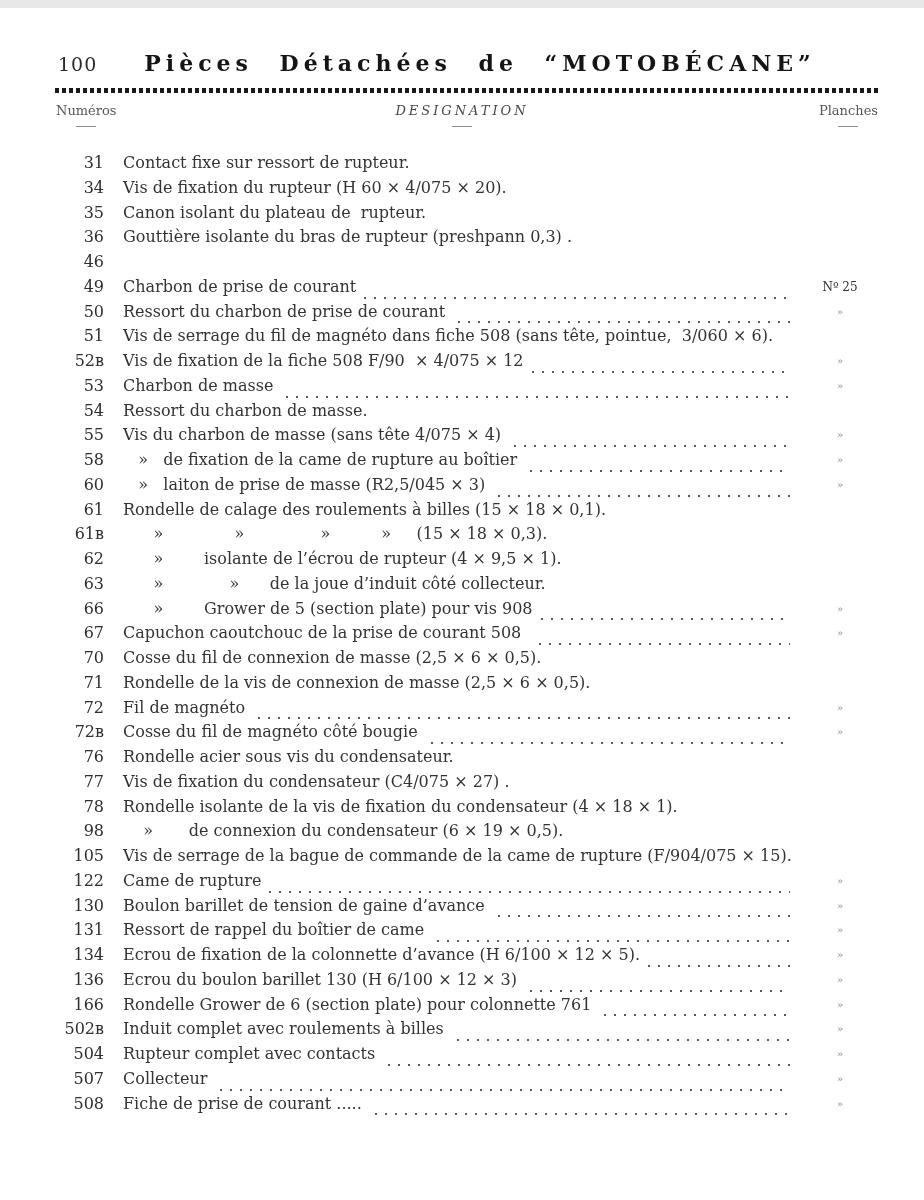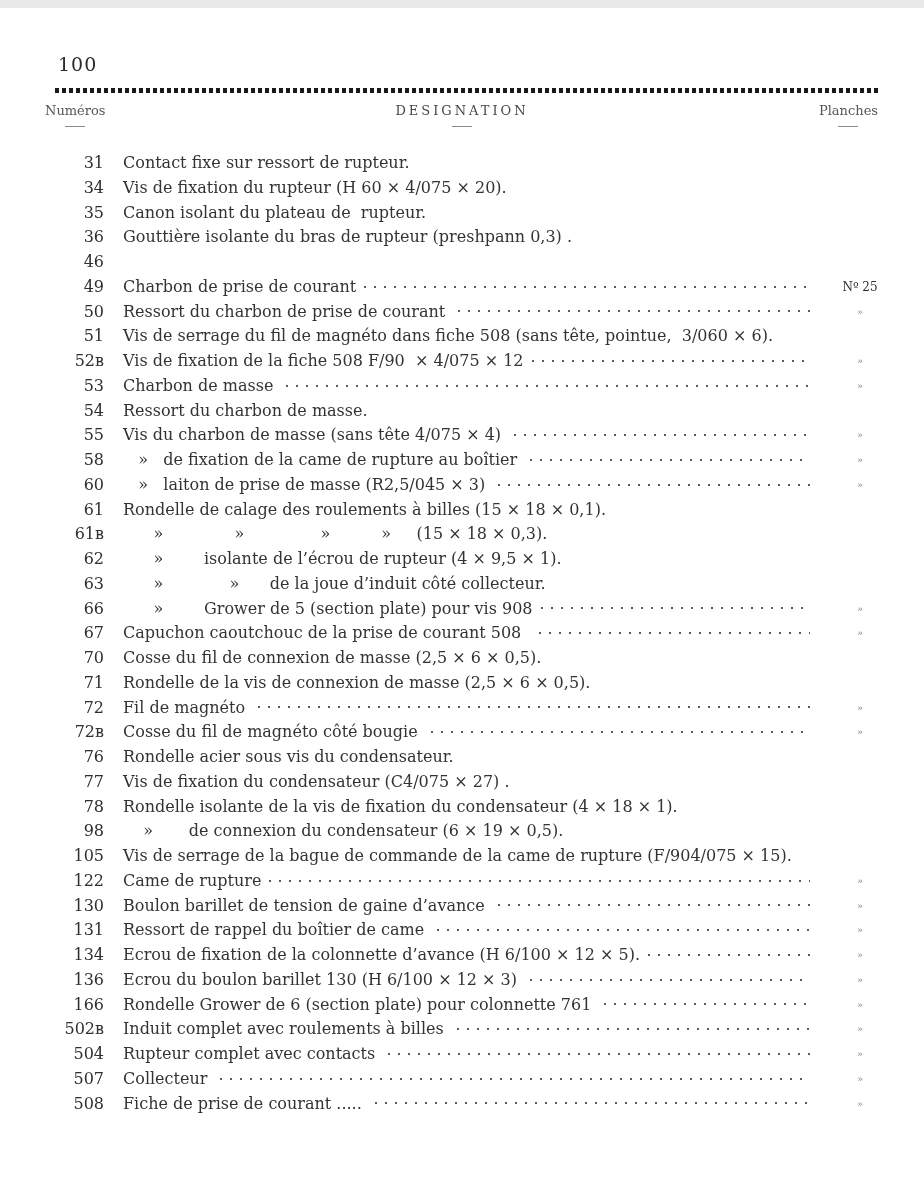--- a/index.html
+++ b/index.html
@@ -27,30 +27,30 @@
     color: #151515;
     white-space: nowrap;
   }
   .dotted-rule {
     margin: 8px 44px 0 55px;
     height: 5px;
     background-image: repeating-linear-gradient(90deg, #1a1a1a 0 4px, transparent 4px 7px);
   }
   .col-headers { position: relative; height: 40px; margin-top: 10px; font-size: 13px; color: #555; }
   .col-h { position: absolute; top: 0; text-align: center; }
-  .col-h.numeros { left: 45px; }
-  .col-h.designation { left: 0; right: 0; letter-spacing: 3px; color: #474747; }
+  .col-h.numeros { left: 56px; }
+  .col-h.designation { left: 0; right: 0; letter-spacing: 3px; color: #474747; font-style: italic; }
   .col-h.planches { right: 46px; }
   .dash { display: block; width: 20px; height: 1px; background: #8a8a8a; margin: 8px auto 0; }
   
   .rows { margin-top: 8px; }
   .row {
-    display: flex; align-items: center;
+    display: flex; align-items: flex-end;
     height: 24.75px; line-height: 24.75px;
-    padding: 0 24px 0 55px;
+    padding: 0 44px 0 55px;
     font-size: 16px;
   }
   .num { flex: none; width: 49px; text-align: right; color: #2f2f2f; }
   .desc { flex: none; margin-left: 19px; white-space: pre; color: #333; }
   .leader {
     flex: 1 1 auto;
     height: 2px; margin: 0 10px 1px 8px;
     background-image: repeating-linear-gradient(90deg, #5a5a5a 0 2px, transparent 2px 10px);
     min-width: 10px;
   }
@@ -58,20 +58,21 @@
   .planche { flex: none; width: 80px; text-align: center; font-size: 12px; color: #2f2f2f; }
   .planche.ditto { font-size: 10px; color: #8f8f8f; }
 </style>
 </head>
 <body>
 
 <div class="page">
 
   <div class="header-line">
     <span class="page-num">100</span>
+    <h1 class="title">Pièces Détachées de “MOTOBÉCANE”</h1>
   </div>
 
   <div class="dotted-rule"></div>
 
   <div class="col-headers">
     <div class="col-h numeros">
       <span>Numéros</span>
       <span class="dash"></span>
     </div>
     <div class="col-h designation">

